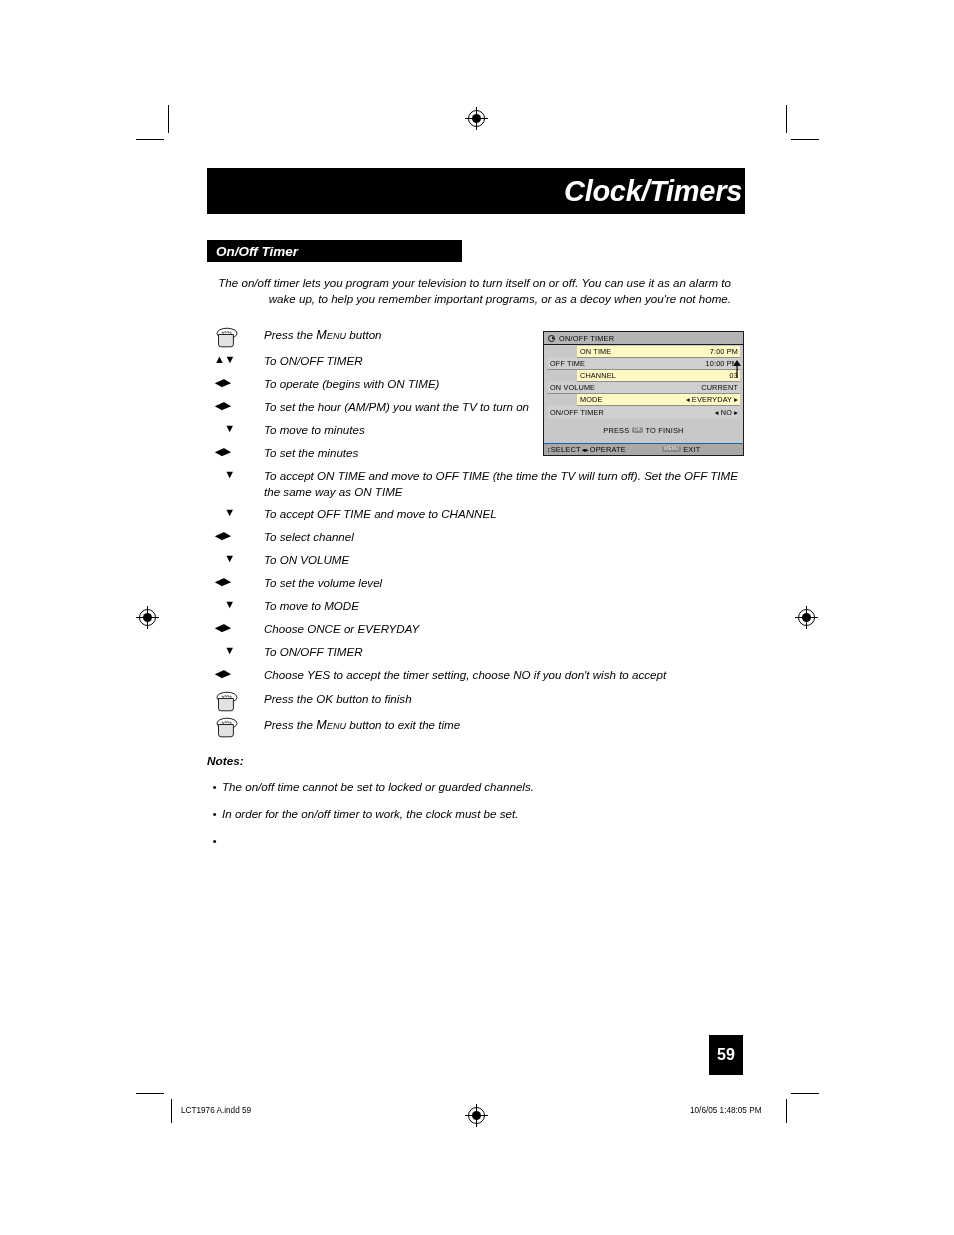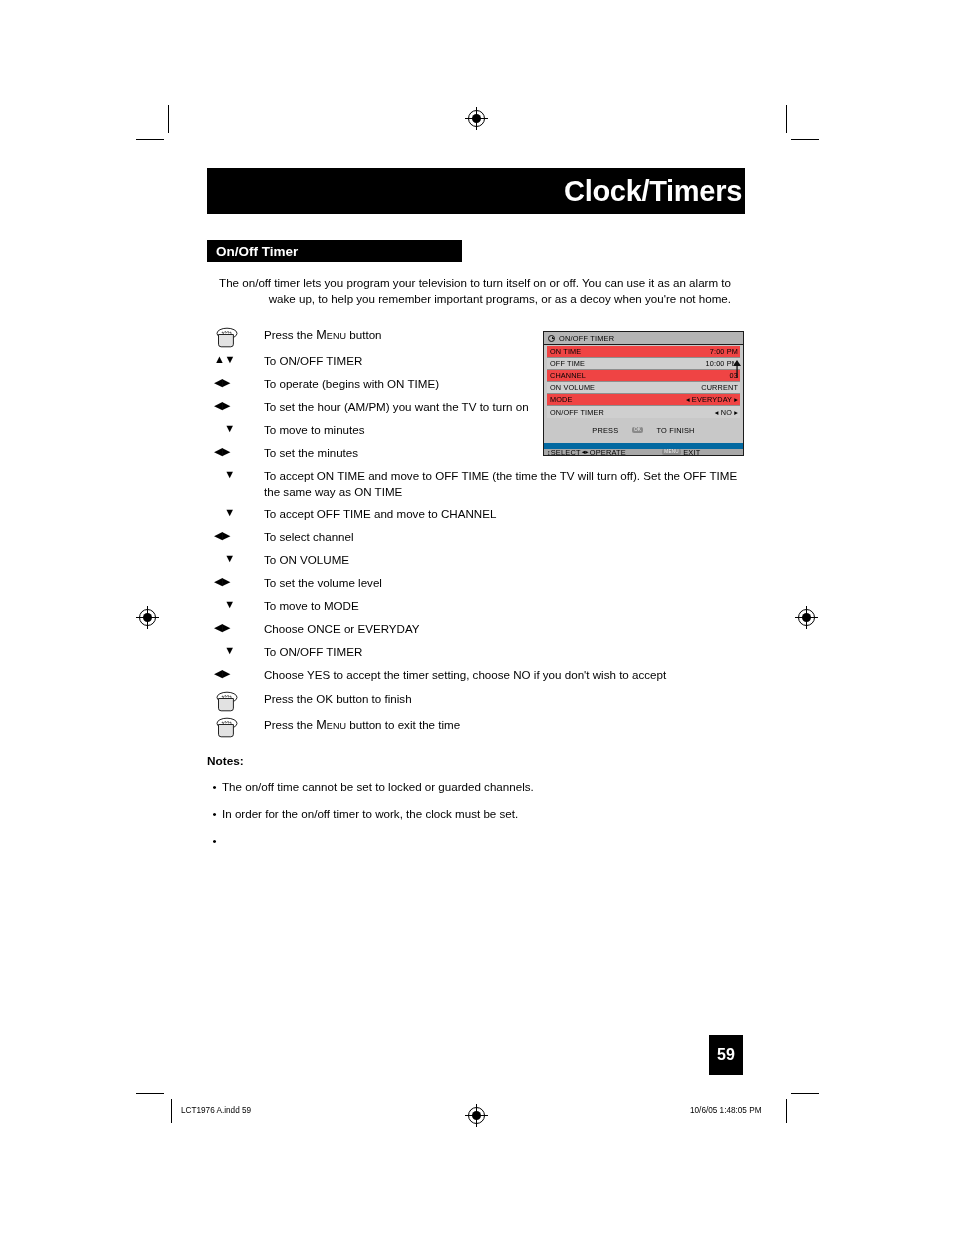--- a/index.html
+++ b/index.html
@@ -41,20 +41,21 @@
     left: 50%; top: 50%;
     margin: -4.5px 0 0 -4.5px;
   }
 
   
   .page {
     position: absolute;
     left: 207px;
     top: 0;
     width: 538px;
+    font-style: italic;
   }
 
   .chapter-bar {
     background: #000000;
     color: #ffffff;
     height: 46px;
     margin-top: 168px;
     display: flex;
     align-items: center;
     justify-content: flex-end;
@@ -197,21 +198,21 @@
     display: flex;
     justify-content: space-between;
     align-items: center;
     height: 12px;
     padding: 0 2px 0 3px;
     box-sizing: border-box;
     border-bottom: 1px solid #8e8e8e;
     font-size: 7.3px;
     letter-spacing: 0.15px;
   }
-  .osd-row.shade-a { background: #ef4444; }
+  .osd-row.shade-a { background: #fef9c3; margin-left: 30px; }
   .osd-row.shade-b { background: #cfcfcf; }
   .osd-row:last-child { border-bottom: none; }
   .osd-val { white-space: nowrap; }
 
   .osd-scroll {
     position: absolute;
     right: 2px;
     top: 15px;
     width: 8px;
     height: 18px;
@@ -221,39 +222,38 @@
   }
 
   .osd-finish {
     height: 25px;
     background: #c8c8c8;
     display: flex;
     align-items: center;
     justify-content: center;
     font-size: 7.4px;
     letter-spacing: 0.2px;
-    gap: 11px;
   }
   .btn-chip {
     display: inline-block;
     background: #8a8a8a;
     color: #f2f2f2;
     border-radius: 2px;
     font-size: 4.6px;
     line-height: 6px;
     height: 6px;
     padding: 0 2px;
     margin: 0 2.5px;
     position: relative;
     top: -0.5px;
     letter-spacing: 0.2px;
   }
   .osd-bottom {
     background: #a8a8a8;
-    border-top: 6px solid #0369a1;
+    border-top: 1px solid #0369a1;
     height: 12px;
     display: flex;
     align-items: center;
     font-size: 7.4px;
     padding-left: 3px;
     letter-spacing: 0.2px;
     box-sizing: border-box;
   }
   .osd-bottom .gap { width: 34px; }
 

